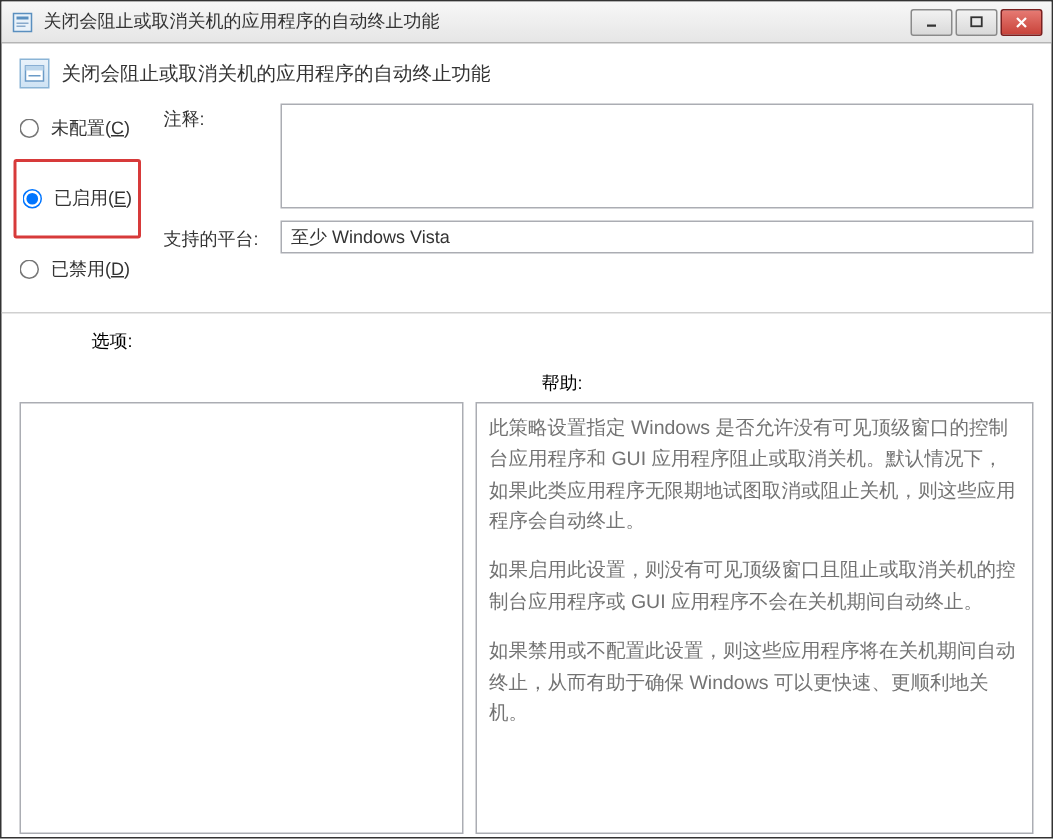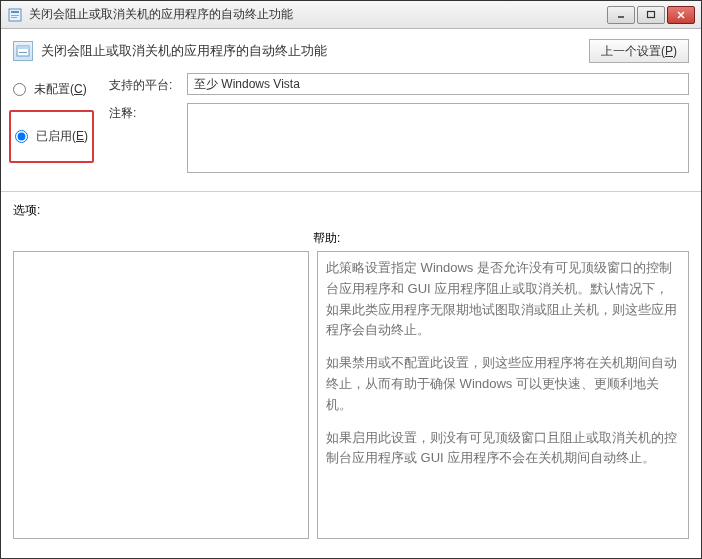--- a/index.html
+++ b/index.html
@@ -112,21 +112,21 @@
   }
   .hr {
     border: none;
     border-top: 1px solid #d0d0d0;
     margin: 2px 0 6px 0;
   }
   
   .labels-row {
     display:flex; padding: 4px 12px 4px 12px;
   }
-  .labels-row .left { width: 300px; }
+  .labels-row .left { width: 300px; margin-left: 48px; }
   .labels-row .right { flex:1;margin-top:28px; }
   .lower {
     display:flex; gap:8px;
     padding: 0 12px 10px 12px;
     height: 298px;
   }
   .options-box {
     width: 296px;
     border:1px solid #abadb3;
     background:#fff;
@@ -179,58 +179,59 @@
 <div class="header-row">
   <div class="policy-icon">
     <svg width="14" height="14" viewBox="0 0 14 14">
       <rect x="1" y="2" width="12" height="10" fill="#fff" stroke="#6b9bc7"></rect>
       <rect x="1" y="2" width="12" height="3" fill="#bcd6ec"></rect>
       <rect x="3" y="8" width="8" height="1" fill="#6b9bc7"></rect>
     </svg>
   </div>
   <div class="header-title">关闭会阻止或取消关机的应用程序的自动终止功能</div>
   <div class="nav-btns">
-    <div class="nav-btn">
-      <span>上一个设置(<u>P</u>)</span>
-    </div>
   </div>
 </div>
 
 <div class="upper">
   <div class="radio-col">
     <div class="radio-row">
       <input type="radio" name="state" style="">
       <span class="radio-label"><span>未配置(</span><span class="ul">C</span><span>)</span></span>
     </div>
     <div class="highlight-box">
       <div class="radio-row" style="margin:0;">
         <input type="radio" name="state" checked="" style="">
         <span class="radio-label"><span>已启用(</span><span class="ul">E</span><span>)</span></span>
       </div>
     </div>
+    <div class="radio-row">
+      <input type="radio" name="state" style="">
+      <span class="radio-label"><span>已禁用(</span><span class="ul">D</span><span>)</span></span>
+    </div>
   </div>
   <div class="field-col">
+    <div class="field-row">
+      <div class="field-label">注释:</div>
+      <textarea class="textarea" style=""></textarea>
+    </div>
     <div class="field-row" style="align-items:center;">
       <div class="field-label">支持的平台:</div>
       <input class="platform-input" readonly="" value="至少 Windows Vista" style="">
-    </div>
-    <div class="field-row">
-      <div class="field-label">注释:</div>
-      <textarea class="textarea" style=""></textarea>
     </div>
   </div>
 </div>
 
 <hr class="hr">
 
 <div class="labels-row">
   <div class="left">选项:</div>
   <div class="right">帮助:</div>
 </div>
 
 <div class="lower">
   <div class="options-box"></div>
   <div class="help-box">
     <p>此策略设置指定 Windows 是否允许没有可见顶级窗口的控制台应用程序和 GUI 应用程序阻止或取消关机。默认情况下，如果此类应用程序无限期地试图取消或阻止关机，则这些应用程序会自动终止。</p>
+    <p>如果启用此设置，则没有可见顶级窗口且阻止或取消关机的控制台应用程序或 GUI 应用程序不会在关机期间自动终止。</p>
     <p>如果禁用或不配置此设置，则这些应用程序将在关机期间自动终止，从而有助于确保 Windows 可以更快速、更顺利地关机。</p>
-    <p>如果启用此设置，则没有可见顶级窗口且阻止或取消关机的控制台应用程序或 GUI 应用程序不会在关机期间自动终止。</p>
   </div>
 </div>
 
 </body></html>

